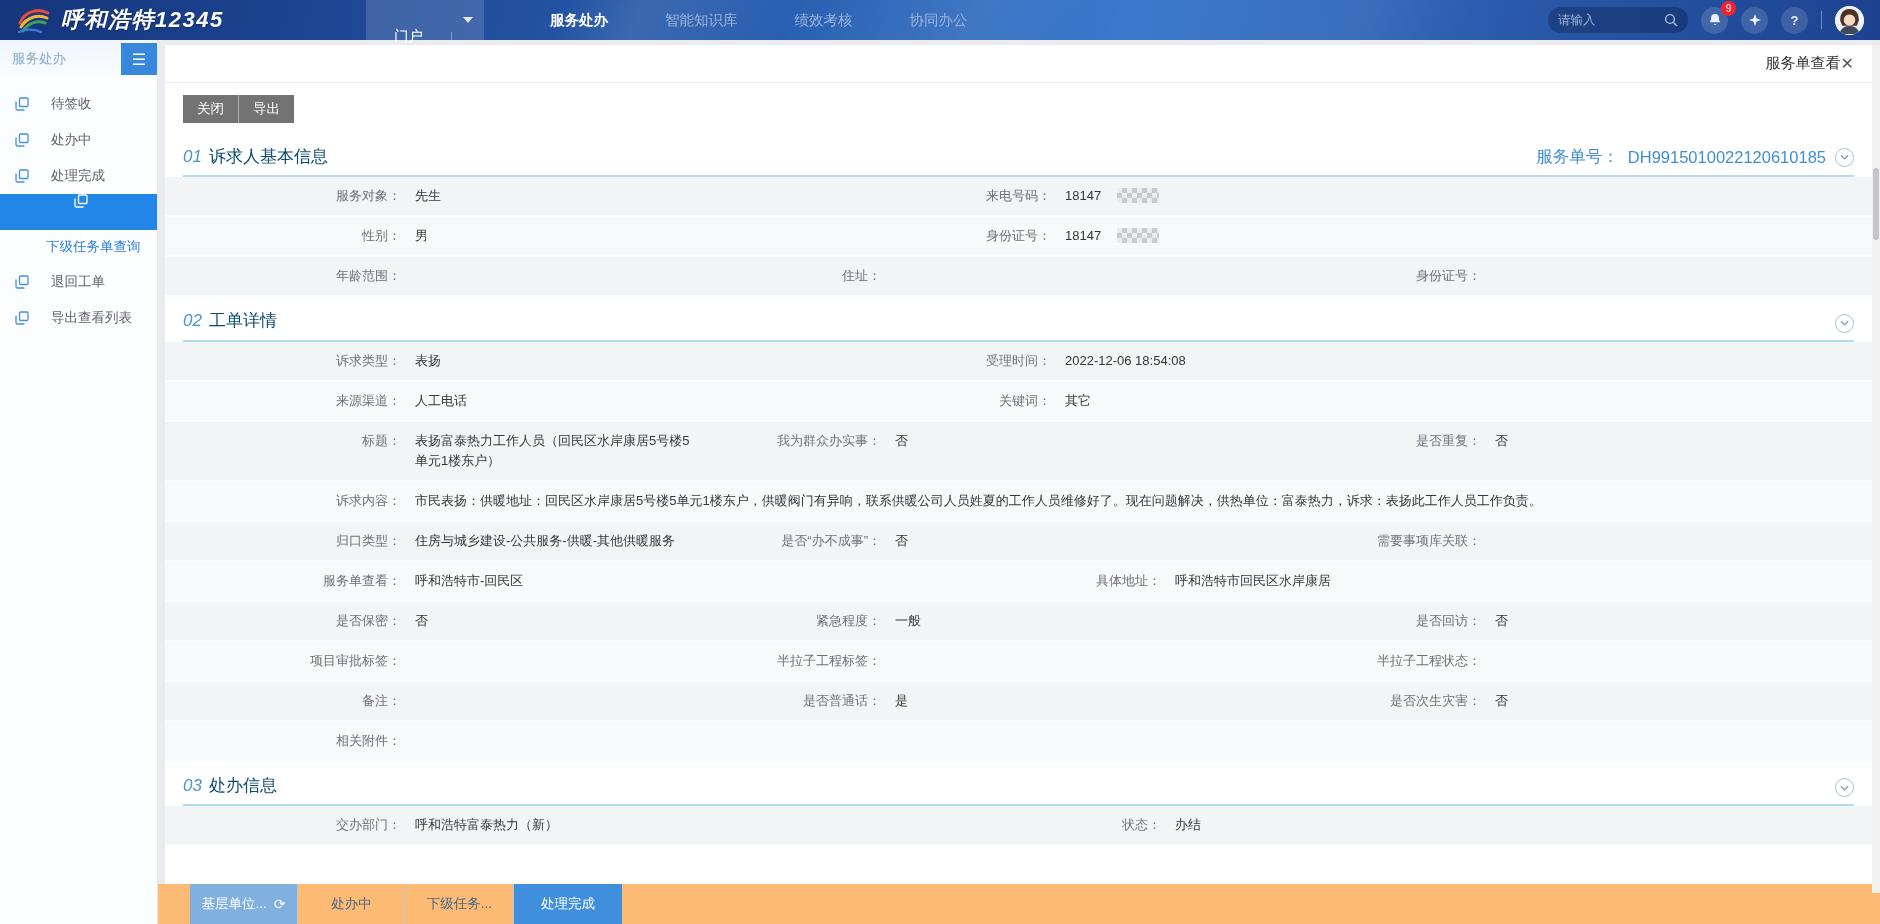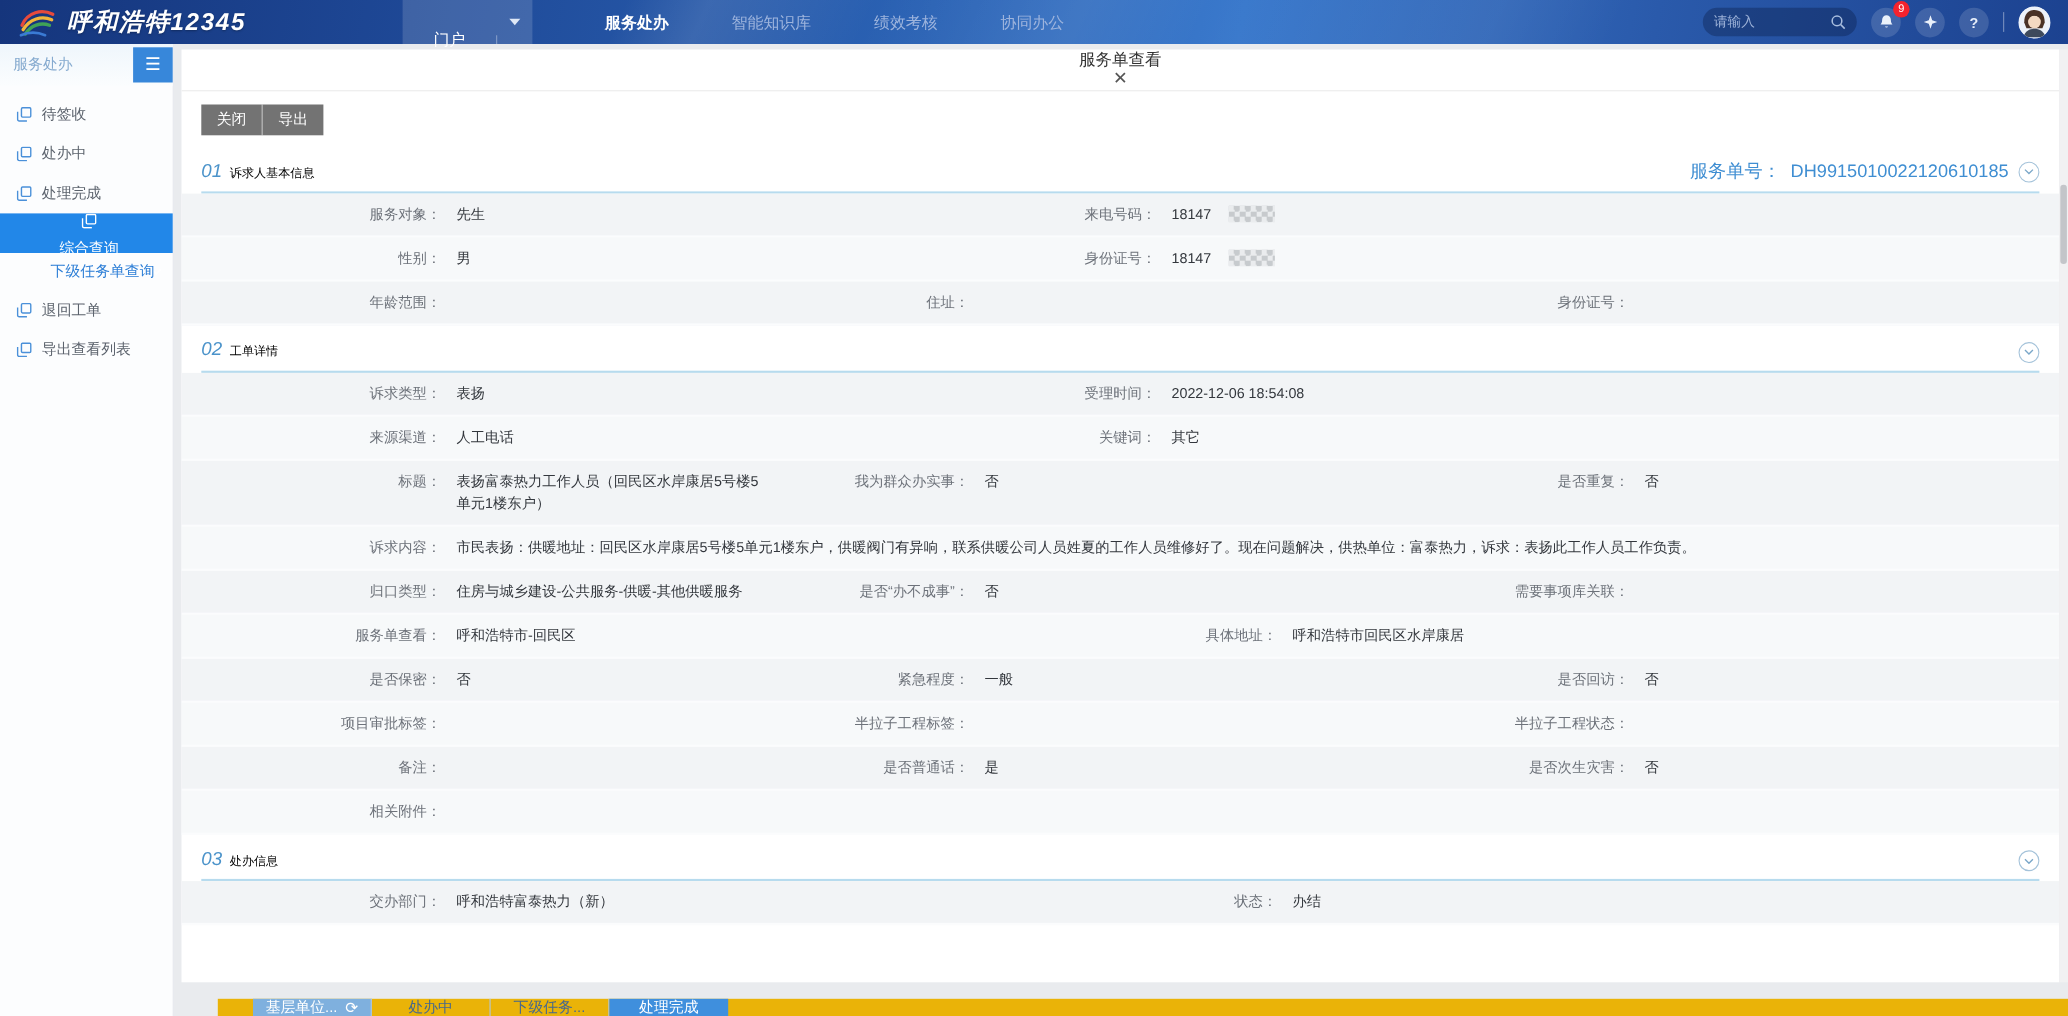--- a/index.html
+++ b/index.html
@@ -30,57 +30,57 @@
   .badge{position:absolute;top:-6px;right:-8px;min-width:15px;height:15px;border-radius:8px;background:#f5222d;color:#fff;font-size:10px;display:flex;align-items:center;justify-content:center;padding:0 3px;}
   .divider-v{width:1px;height:18px;background:rgba(255,255,255,.4);}
   .avatar{width:29px;height:29px;border-radius:50%;overflow:hidden;background:#e7eef9;cursor:pointer;}
 
   
   .sidebar{position:absolute;top:40px;left:0;bottom:0;width:158px;background:#fcfdfe;border-right:1px solid #e4e7eb;}
   .side-head{height:38px;display:flex;align-items:center;justify-content:space-between;padding-left:12px;
     background:linear-gradient(180deg,#eff6fc,#fbfdfe);color:#85aacf;font-size:13.5px;}
   .collapse-btn{width:36px;height:32px;background:#3787da;color:#fff;display:flex;align-items:center;justify-content:center;font-size:16px;cursor:pointer;}
   .side-list{padding-top:8px;}
-  .side-item{height:36px;display:flex;align-items:center;gap:9px;padding:0 10px 0 15px;color:#5c636d;font-size:13.5px;cursor:pointer;}
+  .side-item{height:36px;display:flex;align-items:center;gap:22px;padding:0 10px 0 15px;color:#5c636d;font-size:13.5px;cursor:pointer;}
   .side-item .si{color:#4a90d9;display:flex;}
   .side-item.active{background:#2287e8;color:#fff;flex-direction:column;}
   .side-item.active .si{color:#fff;}
   .side-item .chev{margin-left:auto;display:flex;color:inherit;}
   .side-sub{height:34px;display:flex;align-items:center;padding-left:46px;color:#2c7ed6;font-size:13.5px;cursor:pointer;}
 
   
   .panel{position:absolute;top:45px;left:165px;right:8px;bottom:31px;background:#fff;overflow:hidden;}
-  .panel-title-row{height:38px;display:flex;align-items:center;justify-content:flex-start;padding:0 18px;border-bottom:1px solid #ececec;flex-direction:column;}
+  .panel-title-row{height:38px;display:flex;align-items:center;justify-content:flex-end;padding:0 18px;border-bottom:1px solid #ececec;}
   .panel-title{font-size:15px;color:#333;}
   .close-x{color:#555;font-size:16px;cursor:pointer;line-height:1;}
   .toolbar{padding:12px 18px 10px;}
   .btn-group{display:inline-flex;}
   .btn{height:28px;padding:0 14px;background:#737373;color:#fff;font-size:13.5px;display:flex;align-items:center;cursor:pointer;}
   .btn + .btn{border-left:1px solid rgba(255,255,255,.45);}
 
   .sec-head{display:flex;align-items:baseline;margin:12px 18px 0;padding-bottom:7px;border-bottom:2px solid #b7dbee;}
   .sec-num{font-style:italic;color:#4b93ca;font-size:17px;margin-right:7px;}
-  .sec-title{color:#000000;font-size:11px;}
+  .sec-title{color:#0c4a6e;font-size:17px;}
   .sec-right{margin-left:auto;display:flex;align-items:center;gap:9px;color:#3f8ed2;font-size:16.5px;}
   .circ-chev{width:19px;height:19px;border:1px solid #a5c3da;border-radius:50%;display:flex;align-items:center;justify-content:center;color:#7aa7c9;cursor:pointer;flex:none;align-self:center;}
 
   .fbody{margin-bottom:4px;}
   .frow{display:grid;align-items:flex-start;background:#f2f4f6;border-bottom:2px solid #fbfcfd;padding:9px 0;min-height:38px;font-size:13px;line-height:20px;}
   .fbody .frow:nth-child(even){background:#f7f9fa;}
   .g2a{grid-template-columns:250px 450px 200px 1fr;}
   .g2b{grid-template-columns:250px 560px 200px 1fr;}
   .g3{grid-template-columns:250px 300px 180px 350px 250px 1fr;}
   .gfull{grid-template-columns:250px 1fr;}
   .lab{text-align:right;padding-right:14px;color:#6d727a;}
   .val{color:#33373d;padding-right:24px;}
   .mosaic{display:inline-block;width:42px;height:15px;vertical-align:-3px;margin-left:16px;opacity:.85;
     background:repeating-conic-gradient(#bfc3c6 0% 25%, #e8eaec 0% 50%) 0 0 / 10px 10px;}
 
   
-  .footer{position:absolute;left:158px;right:0;bottom:0;height:16px;background:#eab308;display:flex;align-items:stretch;padding-left:32px;margin-left:40px;}
+  .footer{position:absolute;left:158px;right:0;bottom:0;height:40px;background:#fdba74;display:flex;align-items:stretch;padding-left:32px;}
   .ftab{min-width:108px;display:flex;align-items:center;justify-content:center;gap:7px;font-size:13.5px;color:#47688c;border-right:1px solid #b2c8dd;cursor:pointer;padding:0 10px;white-space:nowrap;}
   .ftab.first{background:#7fb0de;color:#fff;}
   .ftab.active{background:#3f8fdd;color:#fff;border-right:none;}
 
   
   .scrollbar{position:absolute;top:45px;right:0;bottom:31px;width:8px;background:#f1f1f2;}
   .scroll-thumb{position:absolute;left:1px;right:1px;top:123px;height:72px;background:#c3c5c9;border-radius:4px;cursor:pointer;}
 </style>
 </head>
 <body>

